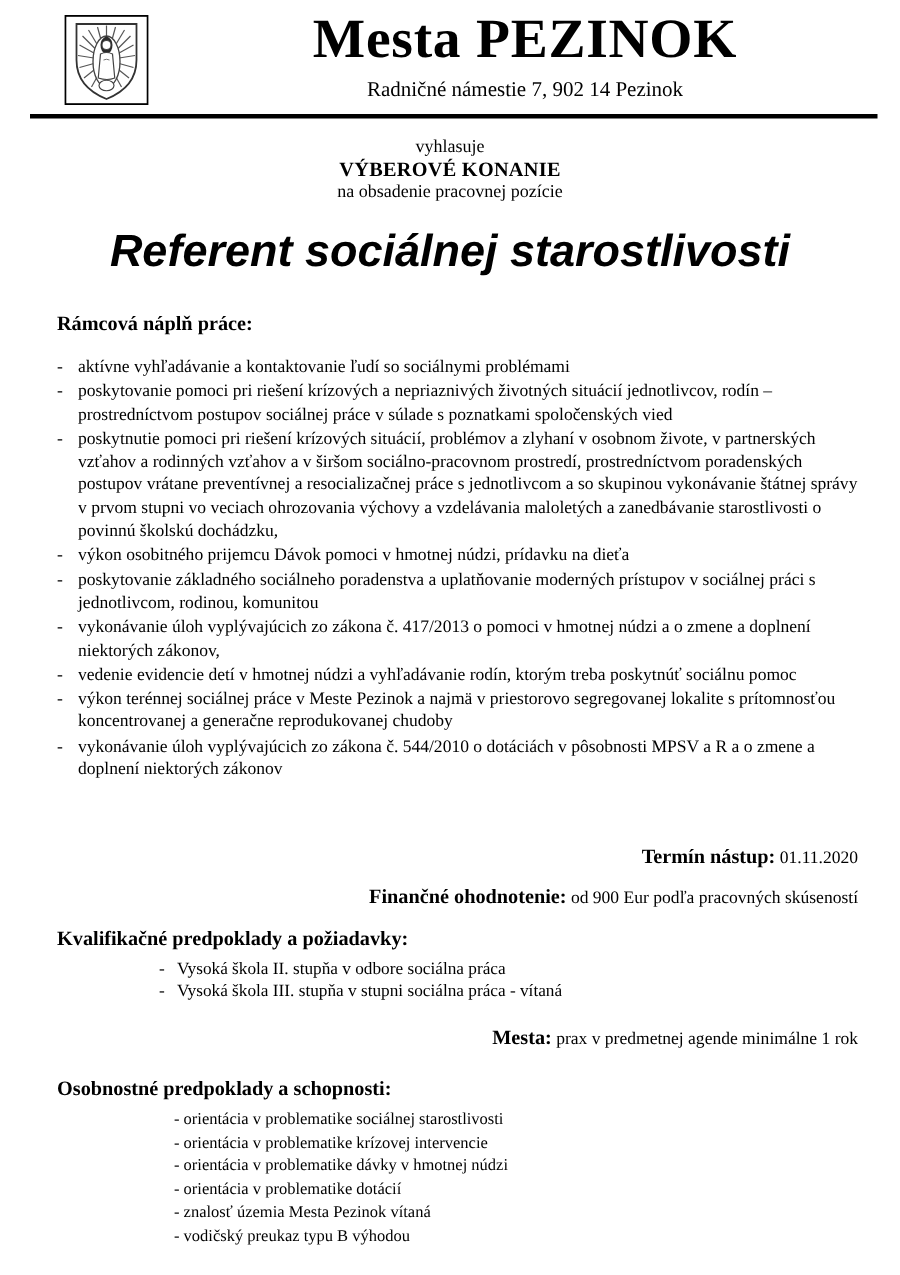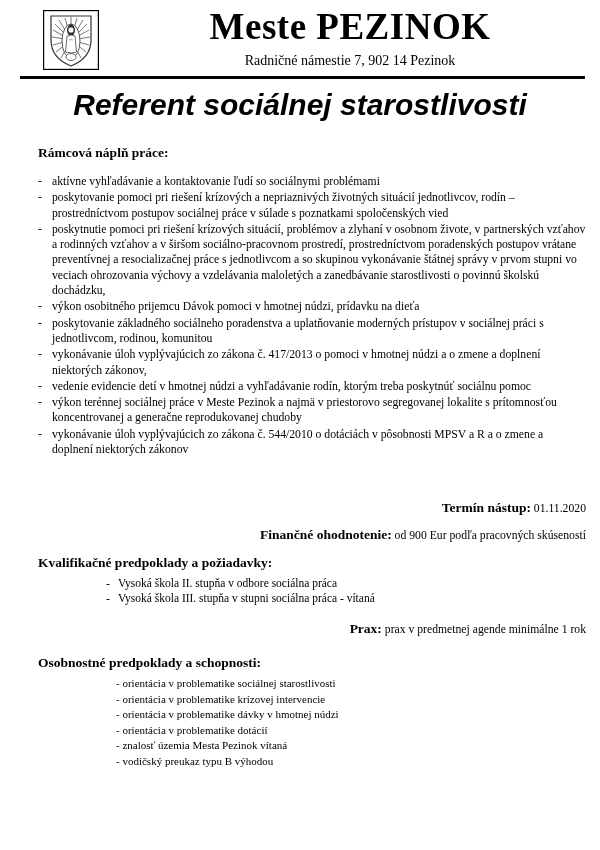--- a/index.html
+++ b/index.html
@@ -83,21 +83,21 @@
     text-align: center;
     font-family: "Liberation Sans", "DejaVu Sans", sans-serif;
     font-weight: bold;
     font-style: italic;
     font-size: 30px;
     line-height: 26px;
   }
 
   
   .content {
-    padding: 0 14px 0 38px;
+    padding: 0 28px 0 38px;
     box-sizing: border-box;
   }
 
   .section-heading {
     font-weight: bold;
     font-size: 13.5px;
     line-height: 18px;
     margin: 0;
   }
 
@@ -197,27 +197,32 @@
         <ellipse cx="28" cy="31" rx="9" ry="17" fill="#ffffff" stroke="#444444" stroke-width="0.9"></ellipse>
         <path d="M28 14 q-4 2 -4 6 q0 5 4 6 q4 -1 4 -6 q0 -4 -4 -6 Z" fill="#2b2b2b"></path>
         <circle cx="28" cy="20" r="3" fill="#ffffff" stroke="#444444" stroke-width="0.7"></circle>
         <path d="M24 26 q4 -2 8 0 l1.5 16 q-5 2 -11 0 Z" fill="#ffffff" stroke="#444444" stroke-width="0.8"></path>
         <path d="M26 30 q2 -1 4 0" stroke="#666666" stroke-width="0.6" fill="none"></path>
         <ellipse cx="28" cy="47" rx="5" ry="3.5" fill="#ffffff" stroke="#444444" stroke-width="0.8"></ellipse>
       </svg>
     </div>
 
     <div class="header-text">
-      <div class="city-title">Meste PEZINOK</div>
+      <div class="city-title">Mesta PEZINOK</div>
       <div class="city-address">Radničné námestie 7, 902 14 Pezinok</div>
     </div>
 
     <div class="rule"></div>
   </div>
 
+  <div class="announce">
+    <div class="l1">vyhlasuje</div>
+    <div class="l2">VÝBEROVÉ KONANIE</div>
+    <div class="l3">na obsadenie pracovnej pozície</div>
+  </div>
 
   <div class="job-title">Referent sociálnej starostlivosti</div>
 
   <div class="content">
 
     <div class="gap-lg"></div>
 
     <div class="section-heading">Rámcová náplň práce:</div>
 
     <div class="duties">
@@ -284,21 +289,21 @@
       </li>
       <li>
         <span class="q-dash">-</span>
         <span>Vysoká škola III. stupňa v stupni sociálna práca - vítaná</span>
       </li>
     </ul>
 
     <div class="gap-md"></div>
 
     <div class="labeled-line">
-      <span class="lbl">Prax:</span>
+      <span class="lbl">Mesta:</span>
       <span>prax v predmetnej agende minimálne 1 rok</span>
     </div>
 
     <div class="gap-md"></div>
 
     <div class="section-heading">Osobnostné predpoklady a schopnosti:</div>
 
     <ul class="plain-list">
       <li>- orientácia v problematike sociálnej starostlivosti</li>
       <li>- orientácia v problematike krízovej intervencie</li>

